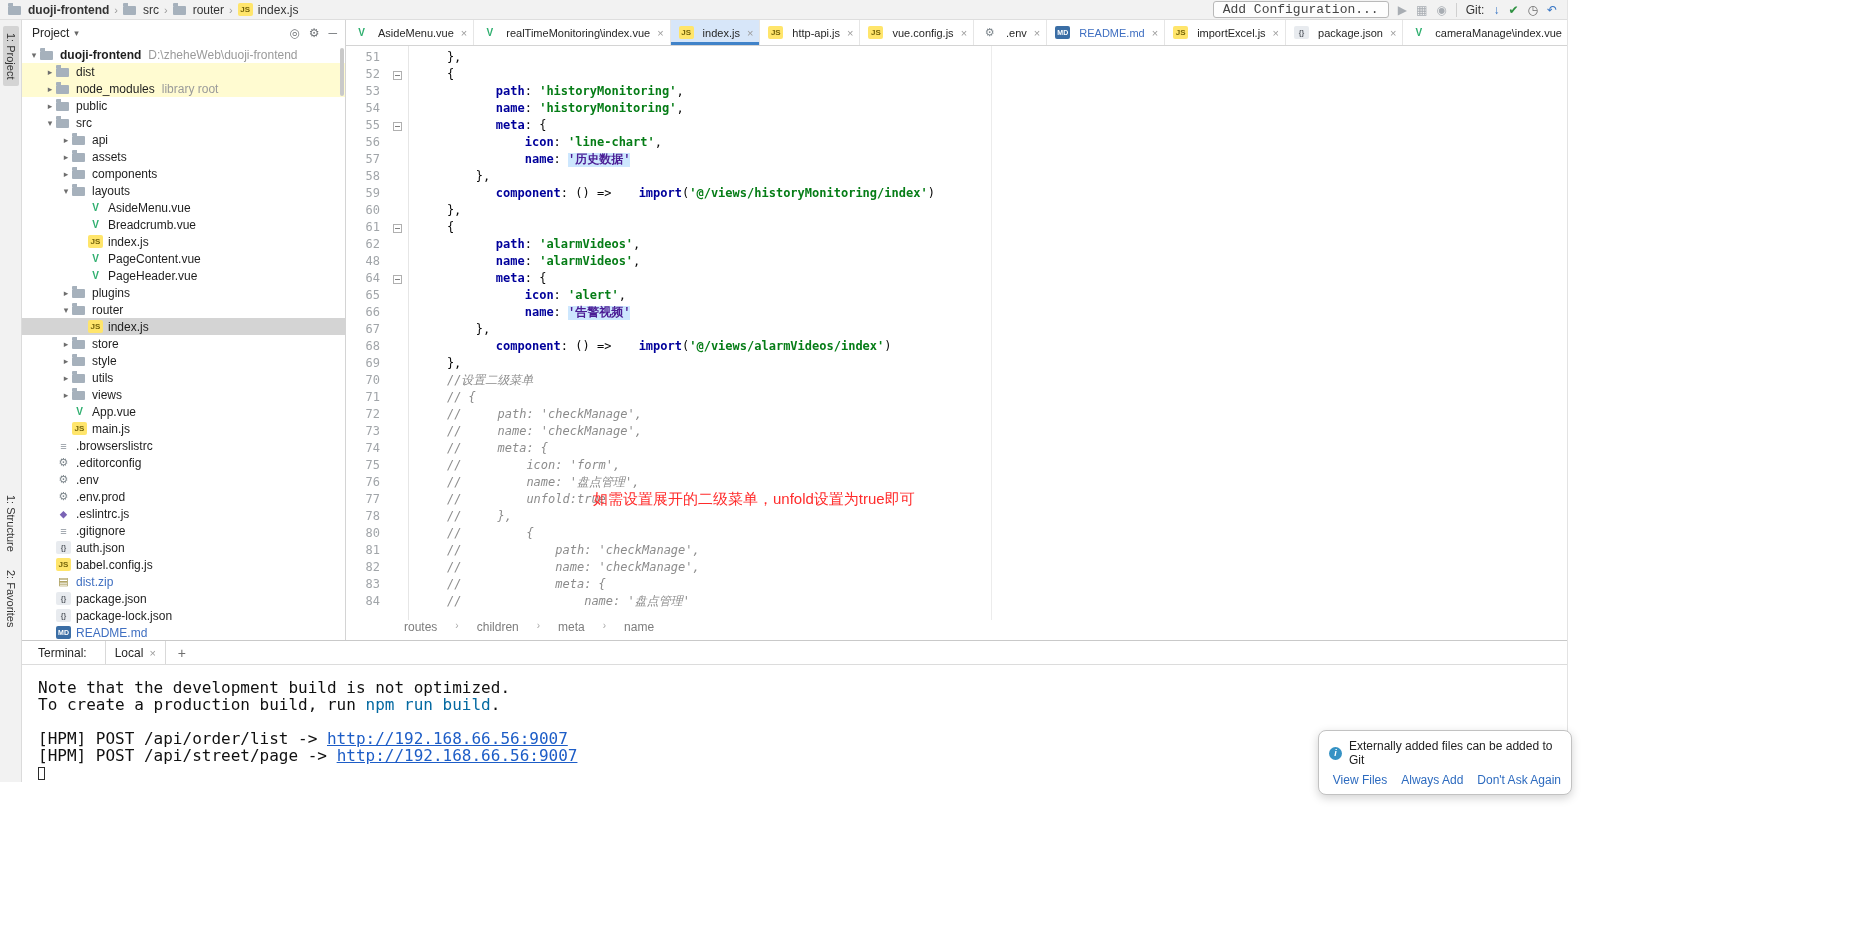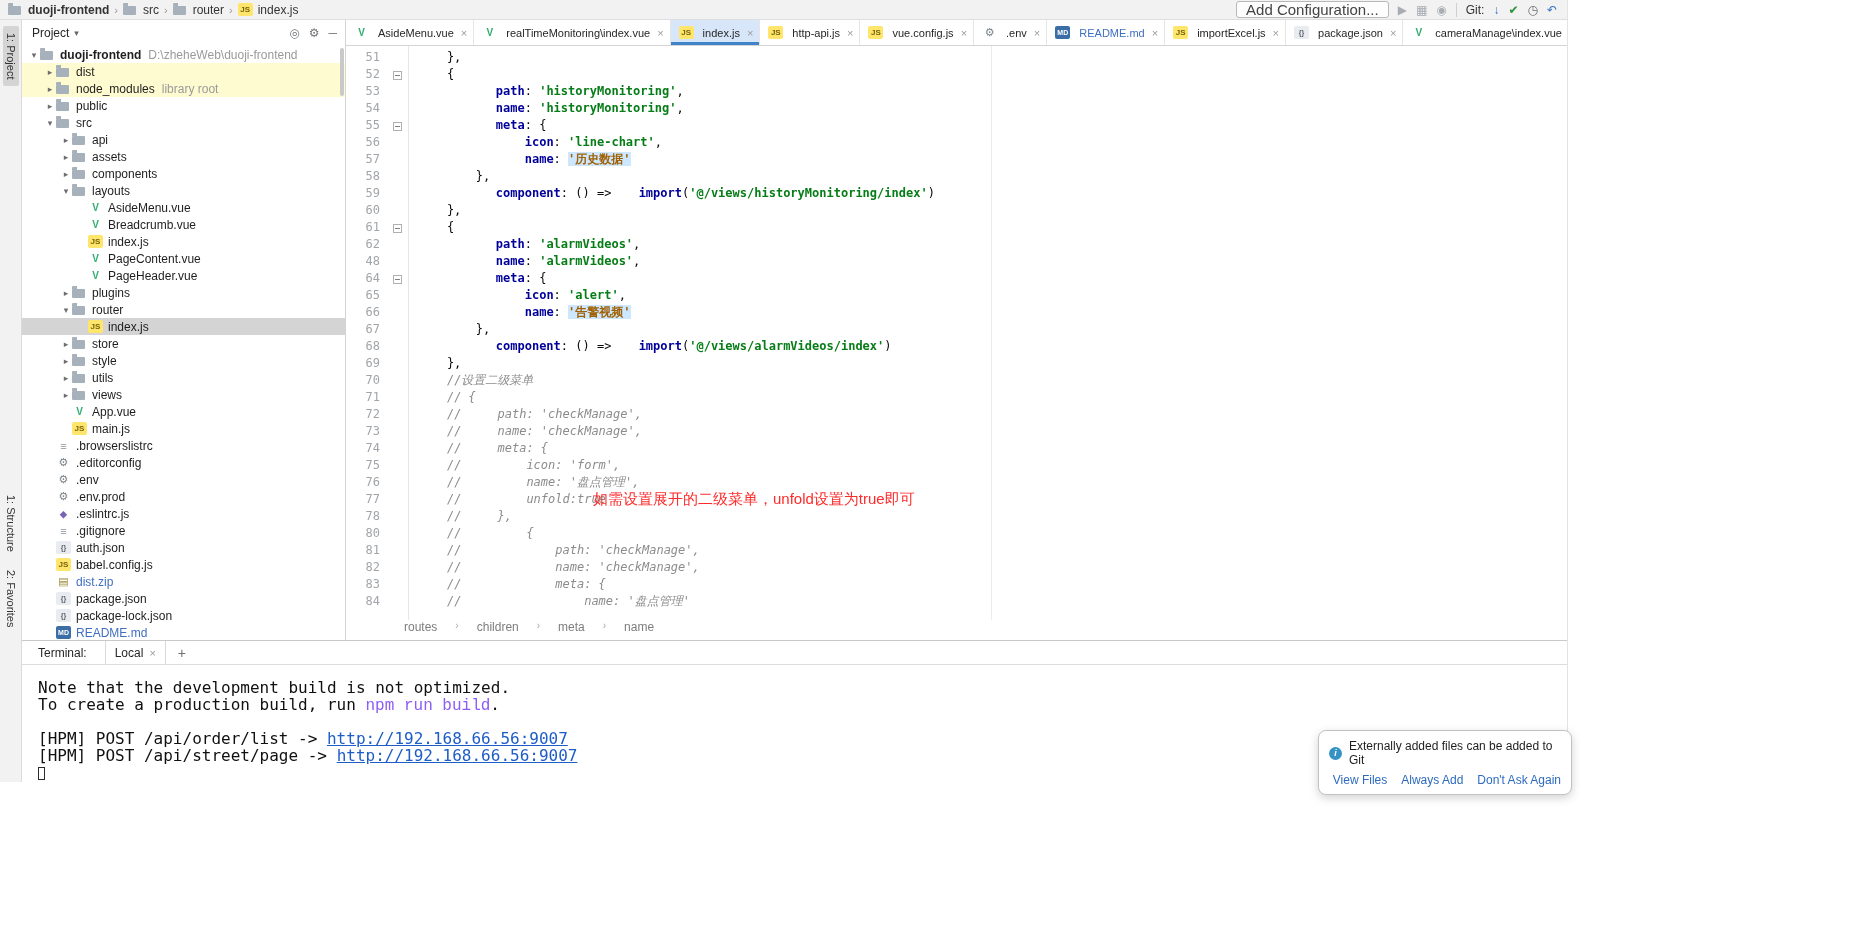--- a/index.html
+++ b/index.html
@@ -6,21 +6,21 @@
   body{width:1859px;height:930px;background:#ffffff;font-family:"Liberation Sans","DejaVu Sans",sans-serif;overflow:hidden;position:relative;color:#1e1e1e;}
   .ide{position:absolute;left:0;top:0;width:1568px;height:782px;background:#fff;border-right:1px solid #e3e3e3;display:flex;flex-direction:column;}
 
   
   .topbar{height:20px;background:#f2f2f2;border-bottom:1px solid #dedede;display:flex;align-items:center;justify-content:space-between;padding:0 10px 0 6px;font-size:12px;flex:none;}
   .nav-crumbs{display:flex;align-items:center;}
   .crumb{display:inline-flex;align-items:center;margin:0 2px;color:#333;}
   .crumb.bold{font-weight:bold;}
   .crumb-sep{color:#9a9a9a;font-size:11px;margin:0 3px;}
   .topbar-right{display:flex;align-items:center;gap:9px;}
-  .add-config{height:17px;padding:0 9px;font-size:15px;color:#444;background:#fdfdfd;border:1px solid #b8b8b8;border-radius:3px;display:flex;align-items:center;cursor:default;}
+  .add-config{height:17px;padding:0 9px;font-size:13px;color:#444;background:#fdfdfd;border:1px solid #b8b8b8;border-radius:3px;display:flex;align-items:center;cursor:default;font-family:Liberation Mono, monospace;}
   .tb-icon{font-size:12px;line-height:1;}
   .tb-sep{width:1px;height:14px;background:#d0d0d0;}
   .git-label{color:#333;font-size:12px;}
 
   
   .main{flex:1;display:flex;min-height:0;}
   .stripe{width:22px;background:#f2f2f2;border-right:1px solid #dbdbdb;display:flex;flex-direction:column;align-items:center;padding-top:4px;flex:none;}
   .stripe-btn{writing-mode:vertical-rl;font-size:11px;color:#333;padding:7px 2px;margin:2px 0;border-radius:2px;white-space:nowrap;cursor:default;}
   .stripe-btn.active{background:#d4d4d4;}
   .stripe-spacer{flex:1;}
@@ -72,35 +72,35 @@
   .fold{width:22px;flex:none;position:relative;}
   .fold.has::after{content:"";position:absolute;left:7px;top:5px;width:7px;height:7px;border:1px solid #b0b0b0;background:#fff;}
   .fold.has::before{content:"";position:absolute;left:9px;top:9px;width:5px;height:1px;background:#808080;z-index:1;}
   .ct{padding-left:10px;}
   .gutter-line{position:absolute;left:62px;top:0;bottom:0;width:1px;background:#e6e6e6;}
   .guide{position:absolute;left:645px;top:0;bottom:0;width:1px;background:#ececec;}
   .tk-p{color:#080808;}
   .tk-k{color:#00009b;font-weight:bold;padding-left:20px;}
   .tk-s{color:#067d17;font-weight:bold;}
   .tk-c{color:#8c8c8c;font-style:italic;}
-  .tk-sh{color:#a16207;font-weight:bold;background:#cde7fe;}
+  .tk-sh{color:#4c1d95;font-weight:bold;background:#cde7fe;font-family:Liberation Mono, monospace;}
   .annotation{position:absolute;left:247px;top:444px;color:#ff2b2b;font-size:15px;font-family:"Liberation Sans","DejaVu Sans",sans-serif;white-space:nowrap;}
   .ebreadcrumb{height:20px;display:flex;align-items:flex-start;font-size:12px;color:#7d7d7d;padding-left:58px;gap:18px;flex:none;}
   .eb-sep{color:#a8a8a8;font-size:10px;}
   .eb-item{cursor:default;}
 
   
   .terminal{flex:1;display:flex;flex-direction:column;border-top:1px solid #c9c9c9;min-height:0;background:#fff;}
   .term-header{height:24px;display:flex;align-items:center;font-size:12px;color:#262626;padding-left:16px;border-bottom:1px solid #dcdcdc;flex:none;}
   .term-tab{margin-left:18px;height:23px;display:flex;align-items:center;gap:6px;padding:0 9px;background:#fff;border-left:1px solid #d9d9d9;border-right:1px solid #d9d9d9;cursor:default;}
   .term-tab .close{color:#9b9b9b;font-size:11px;}
   .term-plus{margin-left:12px;color:#6f6f6f;font-size:14px;cursor:default;}
   .term-body{flex:1;padding:14px 0 0 16px;font-family:"DejaVu Sans Mono","Liberation Mono",monospace;font-size:16px;line-height:17px;color:#101010;overflow:hidden;}
   .tl{height:17px;white-space:pre;}
-  .t-cmd{color:#8b5cf6;font-family:Liberation Mono, monospace;}
+  .t-cmd{color:#0369a1;}
   .tlink{color:#1d5dc7;text-decoration:underline;cursor:pointer;}
   .tcursor{display:inline-block;width:7px;height:13px;border:1px solid #2b2b2b;vertical-align:middle;}
 
   
   .notification{position:absolute;left:1318px;top:730px;width:254px;background:#fff;border:1px solid #c2c2c2;border-radius:8px;box-shadow:0 3px 10px rgba(0,0,0,.18);padding:8px 10px 7px;font-size:12px;z-index:5;}
   .notif-row1{display:flex;align-items:center;gap:7px;color:#1e1e1e;}
   .info-icon{width:13px;height:13px;border-radius:50%;background:#3592c4;color:#fff;font-size:9px;font-weight:bold;font-style:italic;display:flex;align-items:center;justify-content:center;flex:none;}
   .notif-actions{display:flex;justify-content:flex-end;gap:14px;margin-top:6px;color:#2d6bbf;}
   .notif-link{cursor:pointer;}
 </style>

